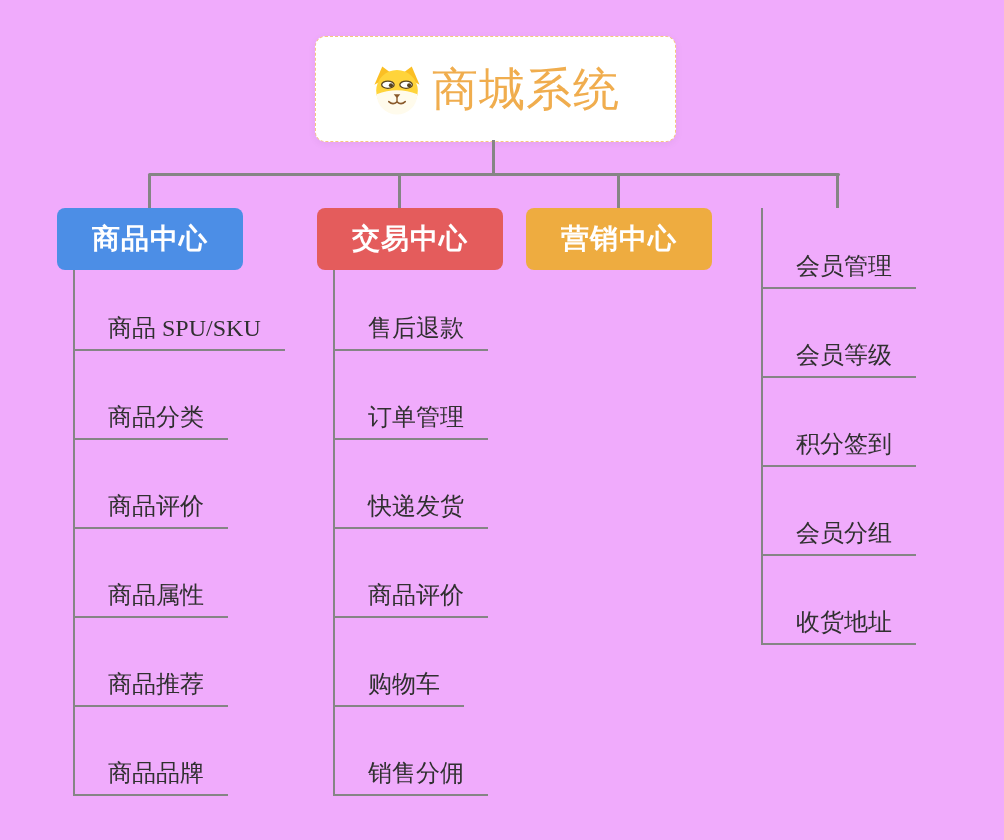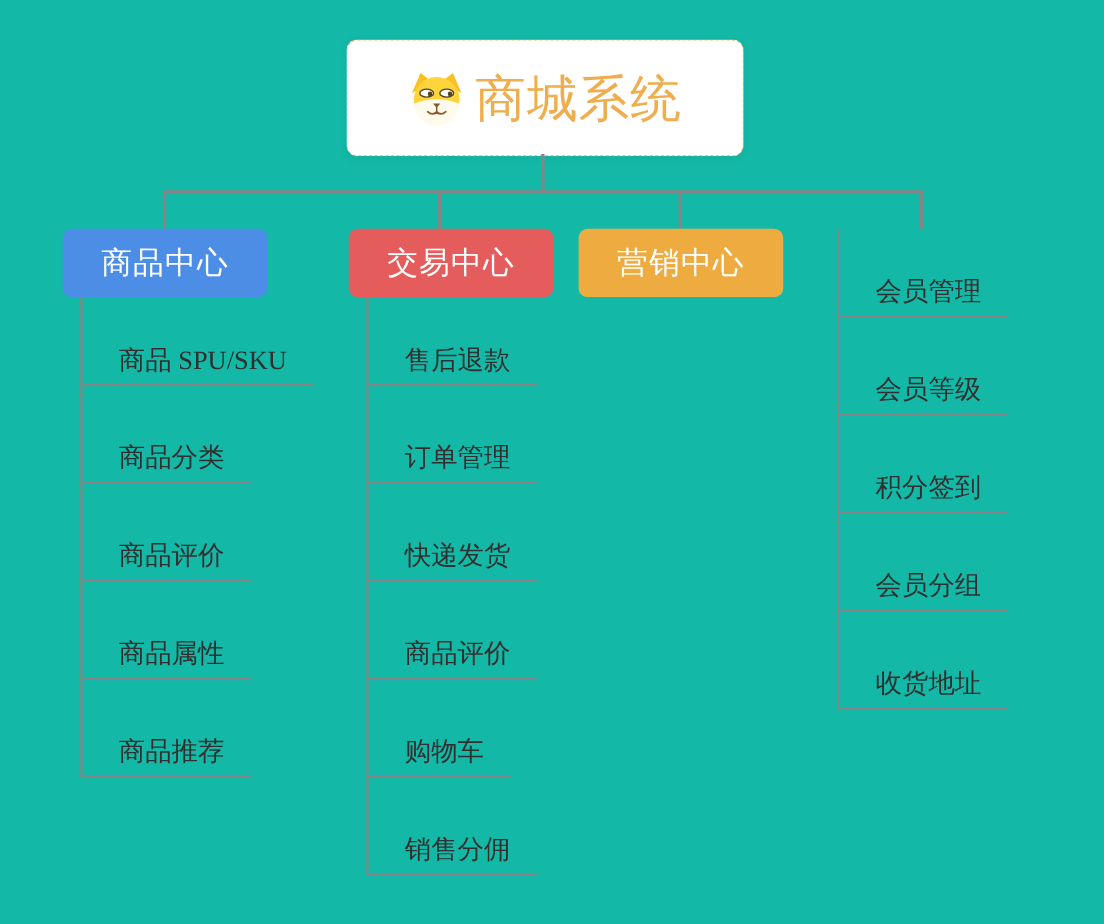--- a/index.html
+++ b/index.html
@@ -35,40 +35,40 @@
   .c-drop-4{left:836px;}
   
   .col{position:absolute;top:208px;width:186px;}
   .col-1{left:57px;}
   .col-2{left:317px;}
   .col-3{left:526px;}
   .col-4{left:745px;}
   .branch-box{
     height:62px;border-radius:8px;
     display:flex;align-items:center;justify-content:center;
-    color:#ffffff;font-size:28px;letter-spacing:1px;white-space:nowrap;
+    color:#ffffff;font-size:28px;letter-spacing:1px;white-space:nowrap;font-weight:bold;
   }
   .items{
     margin-left:16px;
     border-left:2px solid var(--line);
     font-family:Liberation Serif, serif;
   }
   .item{height:89px;display:flex;align-items:flex-end;}
   .item:first-child{height:81px;}
   .item-label{
     font-size:24px;color:#303030;line-height:1;
     padding:0 24px 9px 33px;
     border-bottom:2px solid var(--line);
     white-space:nowrap;
   }
 </style>
 </head>
 <body>
 
-<div id="stage" style="background: #14b8a6; --line: #858585;">
+<div id="stage" style="background: #f0abfc; --line: #858585;">
 
   <div class="root-node" style="border-color: rgb(246, 200, 127);">
     <svg class="dog-icon" width="52" height="52" viewBox="0 0 60 60" aria-hidden="true">
       <path d="M13 4 L4 25 L25 13 Z" fill="#FBBF24"></path>
       <path d="M47 4 L56 25 L35 13 Z" fill="#FBBF24"></path>
       <circle cx="30" cy="32" r="24" fill="#FFD43B"></circle>
       <path d="M6.5 36 A23.5 23.5 0 0 0 53.5 36 Q30 27 6.5 36 Z" fill="#FFFBEC"></path>
       <ellipse cx="19.5" cy="25" rx="7.2" ry="4.2" fill="#FFFFFF" stroke="#57431F" stroke-width="1.5"></ellipse>
       <circle cx="23" cy="25.8" r="2.4" fill="#57431F"></circle>
       <ellipse cx="40.5" cy="25" rx="7.2" ry="4.2" fill="#FFFFFF" stroke="#57431F" stroke-width="1.5"></ellipse>
@@ -97,20 +97,23 @@
           <span class="item-label">商品分类</span>
         </div>
       <div class="item">
           <span class="item-label">商品评价</span>
         </div>
       <div class="item">
           <span class="item-label">商品属性</span>
         </div>
       <div class="item">
           <span class="item-label">商品推荐</span>
+        </div>
+      <div class="item">
+          <span class="item-label">商品品牌</span>
         </div>
     </div>
   </div>
 
   <div class="col col-2">
     <div class="branch-box" style="background: rgb(228, 92, 92);">交易中心</div>
     <div class="items">
       <div class="item">
           <span class="item-label">售后退款</span>
         </div>

